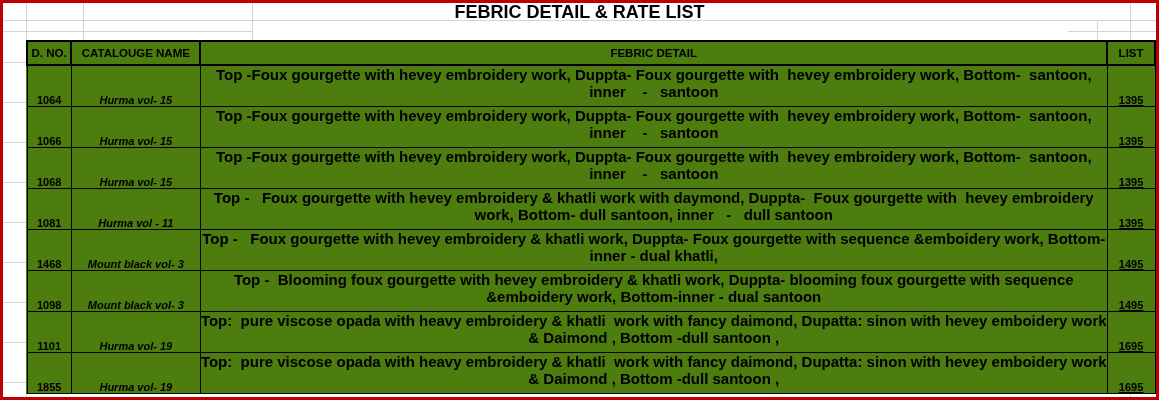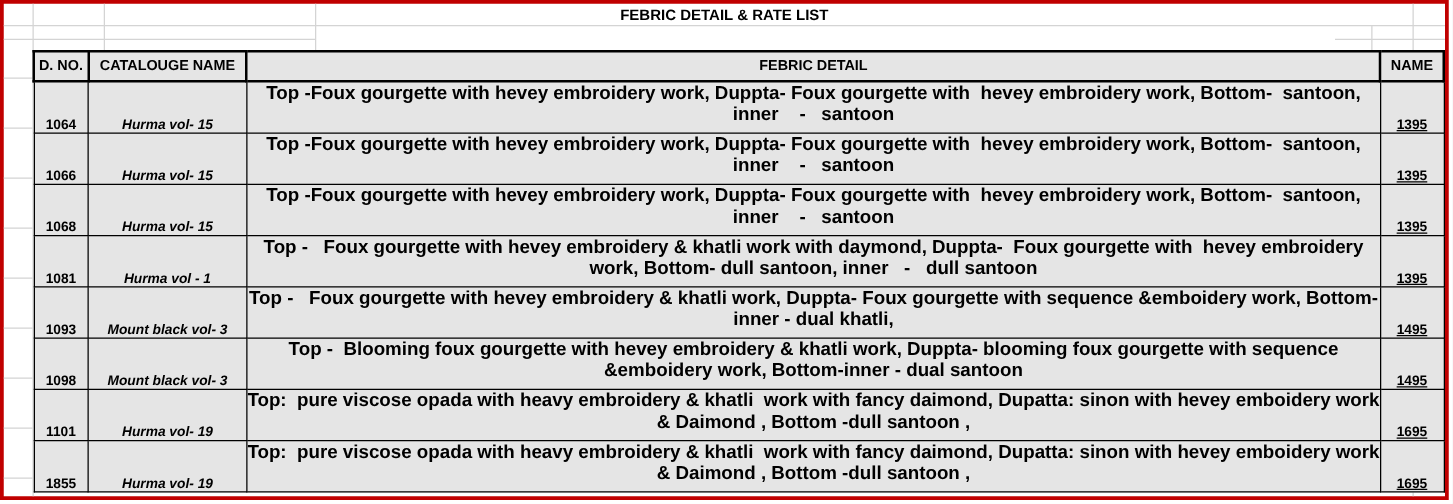--- a/index.html
+++ b/index.html
@@ -5,23 +5,23 @@
   html,body{margin:0;padding:0;background:#ffffff;}
   body{width:1162px;height:403px;position:relative;overflow:hidden;
        font-family:"Liberation Sans","DejaVu Sans",sans-serif;font-weight:bold;color:#000;}
   .sheet{position:absolute;left:0;top:0;width:1153px;height:394px;
          border:3px solid #c00000;background:#fff;}
   
   .grid{position:absolute;background:#d4d4d4;z-index:0;}
   .gh{height:1px;}
   .gv{width:1px;}
   .title{position:absolute;left:0;top:1px;width:100%;height:16px;
-         text-align:center;font-size:12px;line-height:16px;z-index:2;}
+         text-align:center;font-size:18px;line-height:16px;z-index:2;}
   table.rate{position:absolute;left:23px;top:37px;z-index:1;
-             border-collapse:collapse;table-layout:fixed;background:#e5e5e5;}
+             border-collapse:collapse;table-layout:fixed;background:#4d7c0f;}
   table.rate th, table.rate td{border:1px solid #000;padding:0;margin:0;
              font-weight:bold;overflow:hidden;}
   table.rate th{border:2px solid #000;height:22px;font-size:11.5px;
              text-align:center;vertical-align:middle;}
   table.rate td{height:40px;font-size:11px;}
   td.c-no{text-align:center;vertical-align:bottom;padding-bottom:4px;}
   td.c-name{text-align:center;vertical-align:bottom;padding-bottom:5px;font-style:italic;}
   td.c-detail{vertical-align:top;padding-top:2px;}
   td.c-detail .dl{display:block;text-align:center;white-space:pre;
              line-height:17px;font-size:15px;}
@@ -58,21 +58,21 @@
       <col class="w-no">
         <col class="w-name">
         <col class="w-detail">
         <col class="w-rate">
     </colgroup>
     <tbody>
         <tr>
       <th>D. NO.</th>
       <th>CATALOUGE NAME</th>
       <th>FEBRIC DETAIL</th>
-      <th>NAME</th>
+      <th>LIST</th>
     </tr>
 
     <tr>
       <td class="c-no">1064</td>
       <td class="c-name">Hurma vol- 15</td>
       <td class="c-detail">
         <span class="dl">Top -Foux gourgette with hevey embroidery work, Duppta- Foux gourgette with  hevey embroidery work, Bottom-  santoon,</span>
         <span class="dl">inner    -   santoon</span>
       </td>
       <td class="c-rate">1395</td>
@@ -93,30 +93,30 @@
       <td class="c-name">Hurma vol- 15</td>
       <td class="c-detail">
         <span class="dl">Top -Foux gourgette with hevey embroidery work, Duppta- Foux gourgette with  hevey embroidery work, Bottom-  santoon,</span>
         <span class="dl">inner    -   santoon</span>
       </td>
       <td class="c-rate">1395</td>
     </tr>
 
     <tr>
       <td class="c-no">1081</td>
-      <td class="c-name">Hurma vol - 1</td>
+      <td class="c-name">Hurma vol - 11</td>
       <td class="c-detail">
         <span class="dl">Top -   Foux gourgette with hevey embroidery &amp; khatli work with daymond, Duppta-  Foux gourgette with  hevey embroidery</span>
         <span class="dl">work, Bottom- dull santoon, inner   -   dull santoon</span>
       </td>
       <td class="c-rate">1395</td>
     </tr>
 
     <tr>
-      <td class="c-no">1093</td>
+      <td class="c-no">1468</td>
       <td class="c-name">Mount black vol- 3</td>
       <td class="c-detail">
         <span class="dl">Top -   Foux gourgette with hevey embroidery &amp; khatli work, Duppta- Foux gourgette with sequence &amp;emboidery work, Bottom-</span>
         <span class="dl">inner - dual khatli,</span>
       </td>
       <td class="c-rate">1495</td>
     </tr>
 
     <tr>
       <td class="c-no">1098</td>

